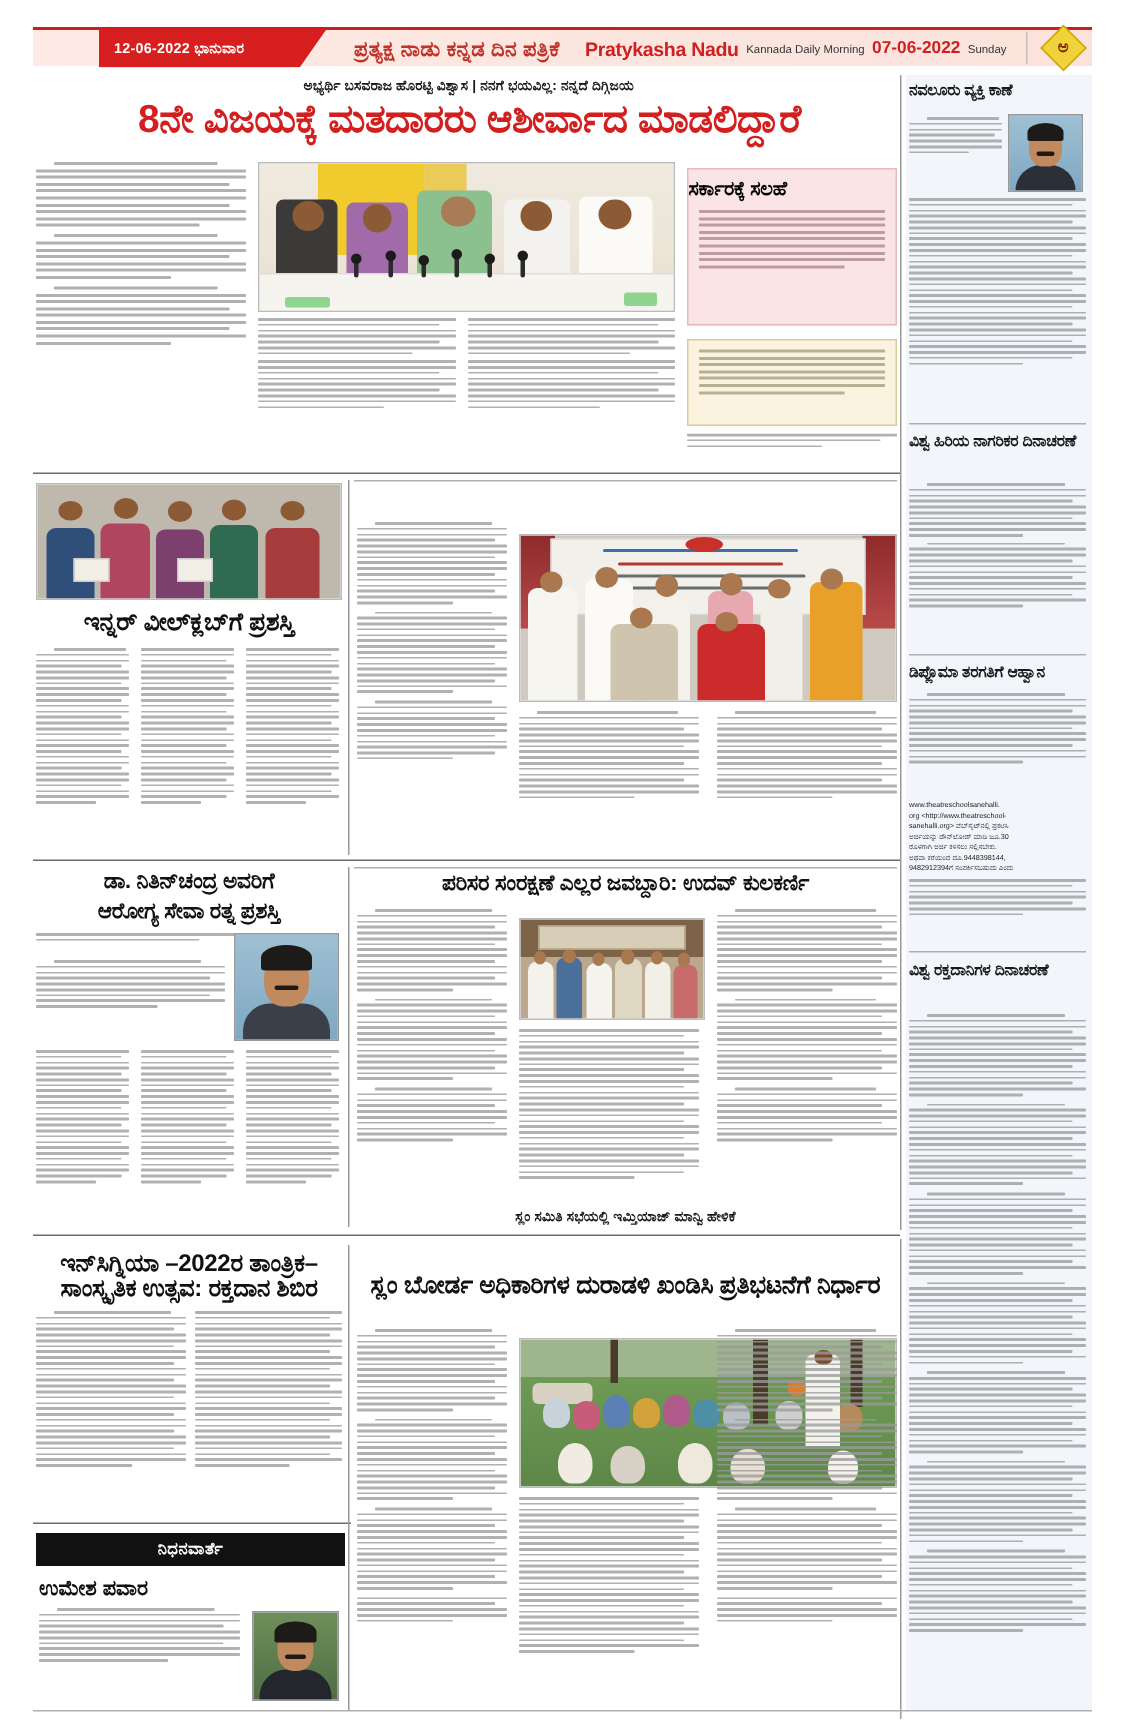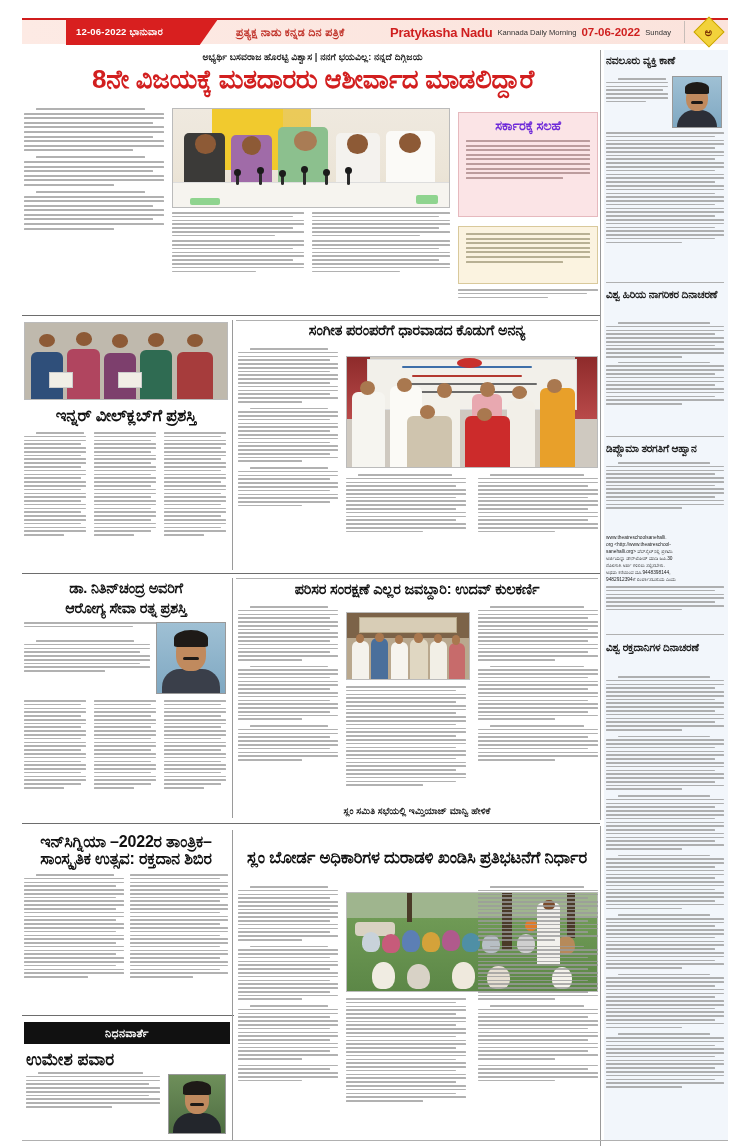--- a/index.html
+++ b/index.html
@@ -20,21 +20,21 @@
   }
   .mh-dateblk {
     background:#d81f1f; color:#fff; height:26px;
     padding:0 16px 0 10px; display:flex; align-items:center;
     font-size:9.5px; font-weight:bold; letter-spacing:.2px;
     clip-path: polygon(0 0, 100% 0, 88% 100%, 0 100%);
     min-width:152px;
     margin-left:44px;
   }
   .mh-sub {
-    color:#c0332a; font-size:11px; font-weight:bold; margin-left:18px;
+    color:#c0332a; font-size:14px; font-weight:bold; margin-left:18px;
     letter-spacing:.2px;
   }
   .mh-right { margin-left:auto; display:flex; align-items:center; gap:5px; padding-right:8px;}
   .mh-title { color:#cf1f1f; font-size:13px; font-weight:bold; letter-spacing:-.2px;}
   .mh-tag { color:#333; font-size:7.6px; }
   .mh-date2 { color:#cf1f1f; font-size:11.5px; font-weight:bold; }
   .mh-day { color:#333; font-size:7.6px; }
   .mh-sep { width:1px; height:22px; background:#c7bdb8; margin:0 8px; }
   .mh-logo {
     width:22px;height:22px;background:#f2d23b;border:1px solid #c9a400;
@@ -109,21 +109,21 @@
   .hs-bg { position:absolute; inset:0; background:linear-gradient(180deg,#9fc0d4,#7fa8c2);}
   .hs-shoulder{position:absolute;left:8%;bottom:0;width:84%;height:34%;background:#2c2f38;border-radius:18px 18px 0 0;}
   .hs-face{position:absolute;left:28%;top:16%;width:44%;height:52%;background:#c08a5e;border-radius:48% 48% 42% 42%;}
   .hs-hair{position:absolute;left:25%;top:10%;width:50%;height:24%;background:#1e1a17;border-radius:50% 50% 10% 10%;}
   .hs-mus{position:absolute;left:38%;top:48%;width:24%;height:5%;background:#1e1a17;border-radius:2px;}
 
   
   .pinkbox {
     position:absolute; background:#fbe4e6; border:1px solid #e6b9be; overflow:hidden;
   }
-  .pinkbox .bx-title { color:#6d28d9; font-weight:bold; text-align:center; font-size:13px; letter-spacing:-.2px;}
+  .pinkbox .bx-title { color:#000000; font-weight:bold; font-size:13px; letter-spacing:-.2px;}
   .pinkbox .ln { background:#a88; }
   .cream-box {
     position:absolute; background:#fbf3e0; border:1px solid #d9c99b; overflow:hidden;
   }
   .cream-box .ln { background:#a59c7f; }
 
   
   .side-col {
     position:absolute; left:604px; width:124px;
     background:#f2f6fb;
@@ -133,21 +133,21 @@
     letter-spacing:-.2px; padding-bottom:2px;
   }
   .side-url { font-size:4.8px; color:#222; line-height:1.55; word-break:break-all; }
 
   
   .blackbar {
     position:absolute; background:#111; color:#fff; display:flex;
     align-items:center; justify-content:center; font-weight:bold; font-size:11px;
     letter-spacing:.3px;
   }
-  .obit-name { position:absolute; font-weight:bold; font-size:17px; color:#111; }
+  .obit-name { position:absolute; font-weight:bold; font-size:14px; color:#111; }
   .h-black-lg { font-size:16.5px; }
   .h-black-md { font-size:14.5px; }
 </style>
 </head>
 <body>
 
 <div class="page">
 
   <div class="masthead">
     <div class="mh-dateblk">12-06-2022 ಭಾನುವಾರ</div>
@@ -400,21 +400,20 @@
     <div class="ln s1"></div>
       <div class="ln s1"></div>
       <div class="ln s2"></div>
       <div class="ln s1"></div>
     <div class="ln s1"></div>
       <div class="ln s2"></div>
       <div class="ln s1"></div>
       <div class="ln s4"></div>
   </div>
 
-  <div style="position:absolute;left:236px;top:322px;width:362px;" class="sechead h-black-md">ಸಂಗೀತ ಪರಂಪರೆಗೆ ಧಾರವಾಡದ ಕೊಡುಗೆ ಅನನ್ಯ</div>
   <div class="hrule-thin" style="left:236px; top:320px; width:362px;"></div>
 
   <div class="copy tiny" style="left:238px; top:348px; width:100px; height:218px;">
     <div class="ln s3 lead-indent"></div>
       <div class="ln s1"></div>
       <div class="ln s1"></div>
       <div class="ln s2"></div>
     <div class="ln s1"></div>
       <div class="ln s1"></div>
       <div class="ln s2"></div>

